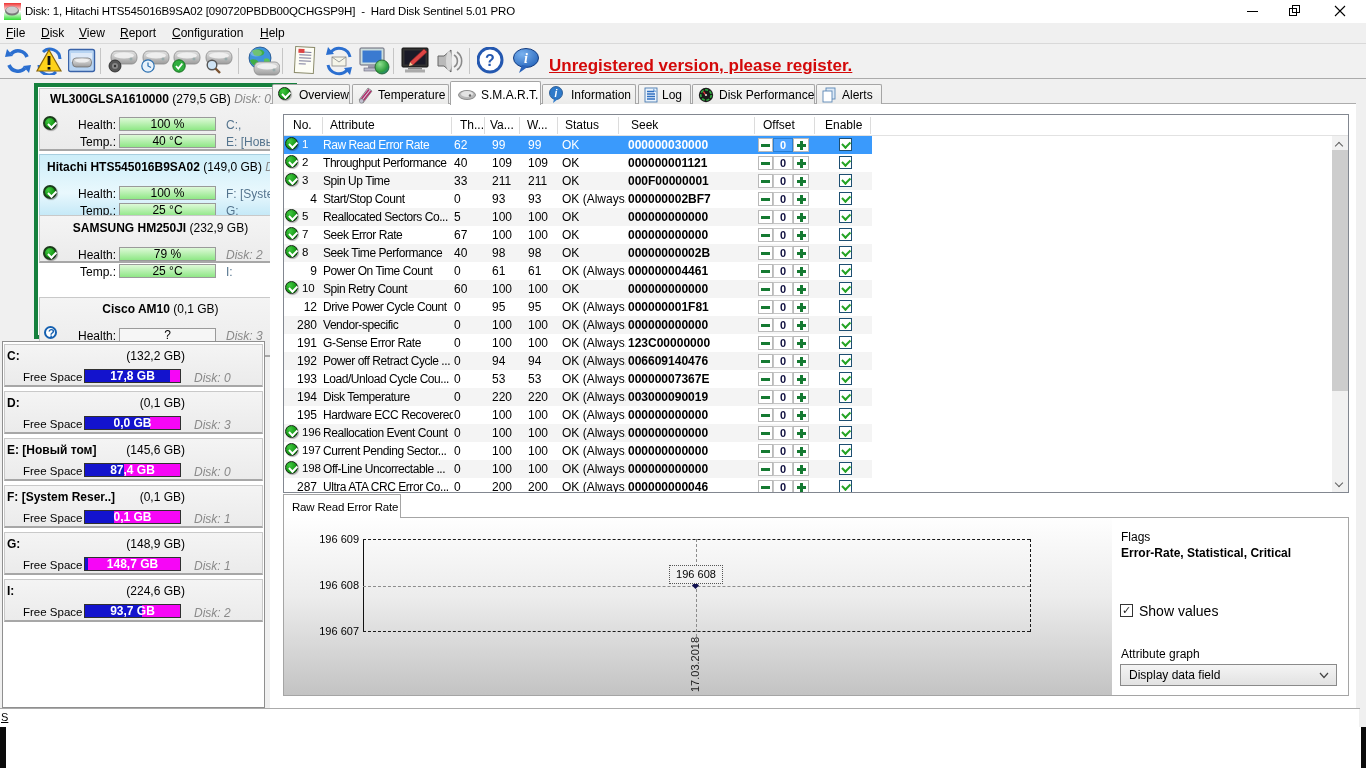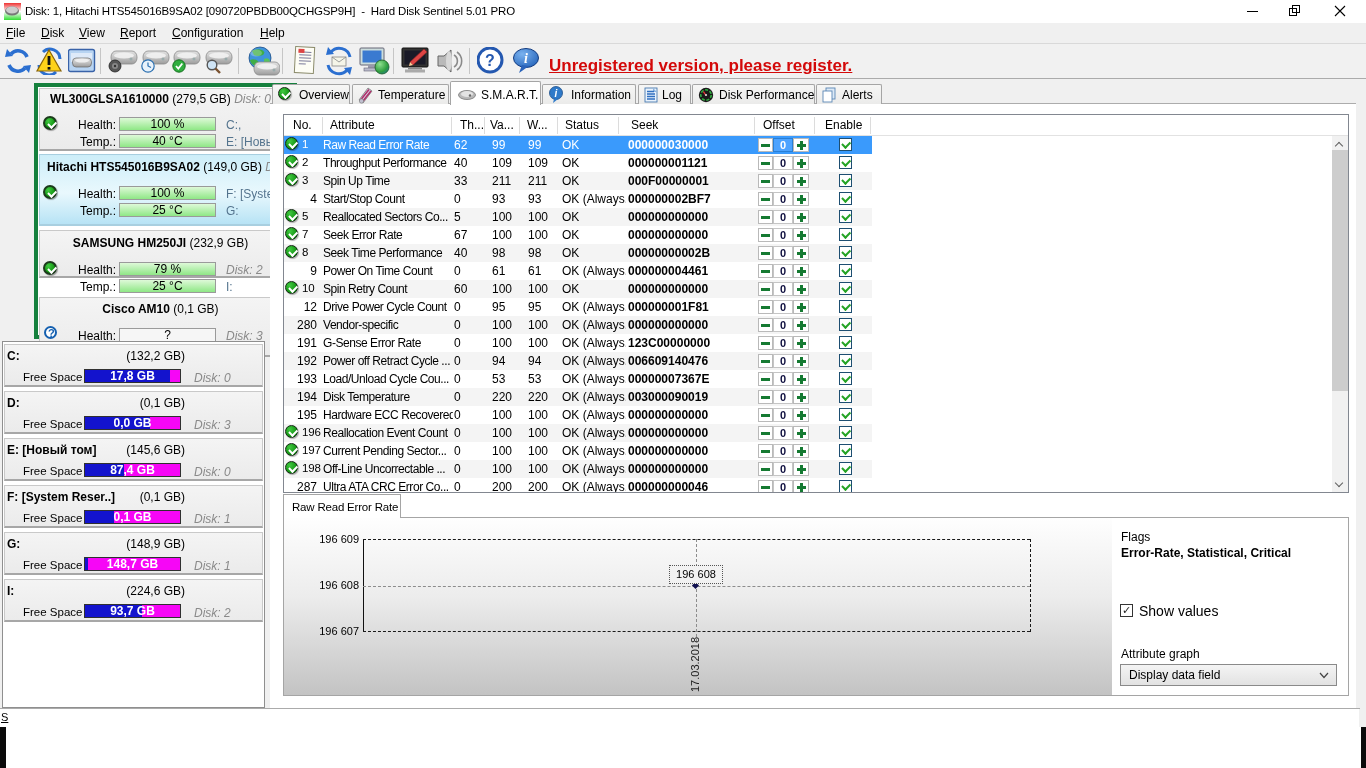--- a/index.html
+++ b/index.html
@@ -313,21 +313,21 @@
     <div class="dtitle" style="top:5px;"><b>Hitachi HTS545016B9SA02</b> (149,0 GB) <span style="color:#8a8a8a;font-style:italic;">D</span></div>
     <div class="okic" style="left:3px;top:30px;"></div>
     <div class="glab" style="left:2px;top:32px;">Health:</div>
     <div class="gbar" style="top:31px;">100 %</div>
     <div class="drv" style="top:32px;">F: [System Reser..]</div>
     <div class="glab" style="left:2px;top:49px;">Temp.:</div>
     <div class="gbar" style="top:48px;">25 °C</div>
     <div class="drv" style="top:49px;">G:</div>
   </div>
 
-  <div class="dcard" style="top:143px;height:48px;">
+  <div class="dcard" style="top:128px;height:48px;">
     <div class="dtitle" style="top:5px;"><b>SAMSUNG HM250JI</b> (232,9 GB)</div>
     <div class="okic" style="left:3px;top:30px;"></div>
     <div class="glab" style="left:2px;top:32px;">Health:</div>
     <div class="gbar" style="top:31px;">79 %</div>
     <div class="dsk" style="top:32px;">Disk: 2</div>
     <div class="glab" style="left:2px;top:49px;">Temp.:</div>
     <div class="gbar" style="top:48px;">25 °C</div>
     <div class="drv" style="top:49px;">I:</div>
   </div>
 

